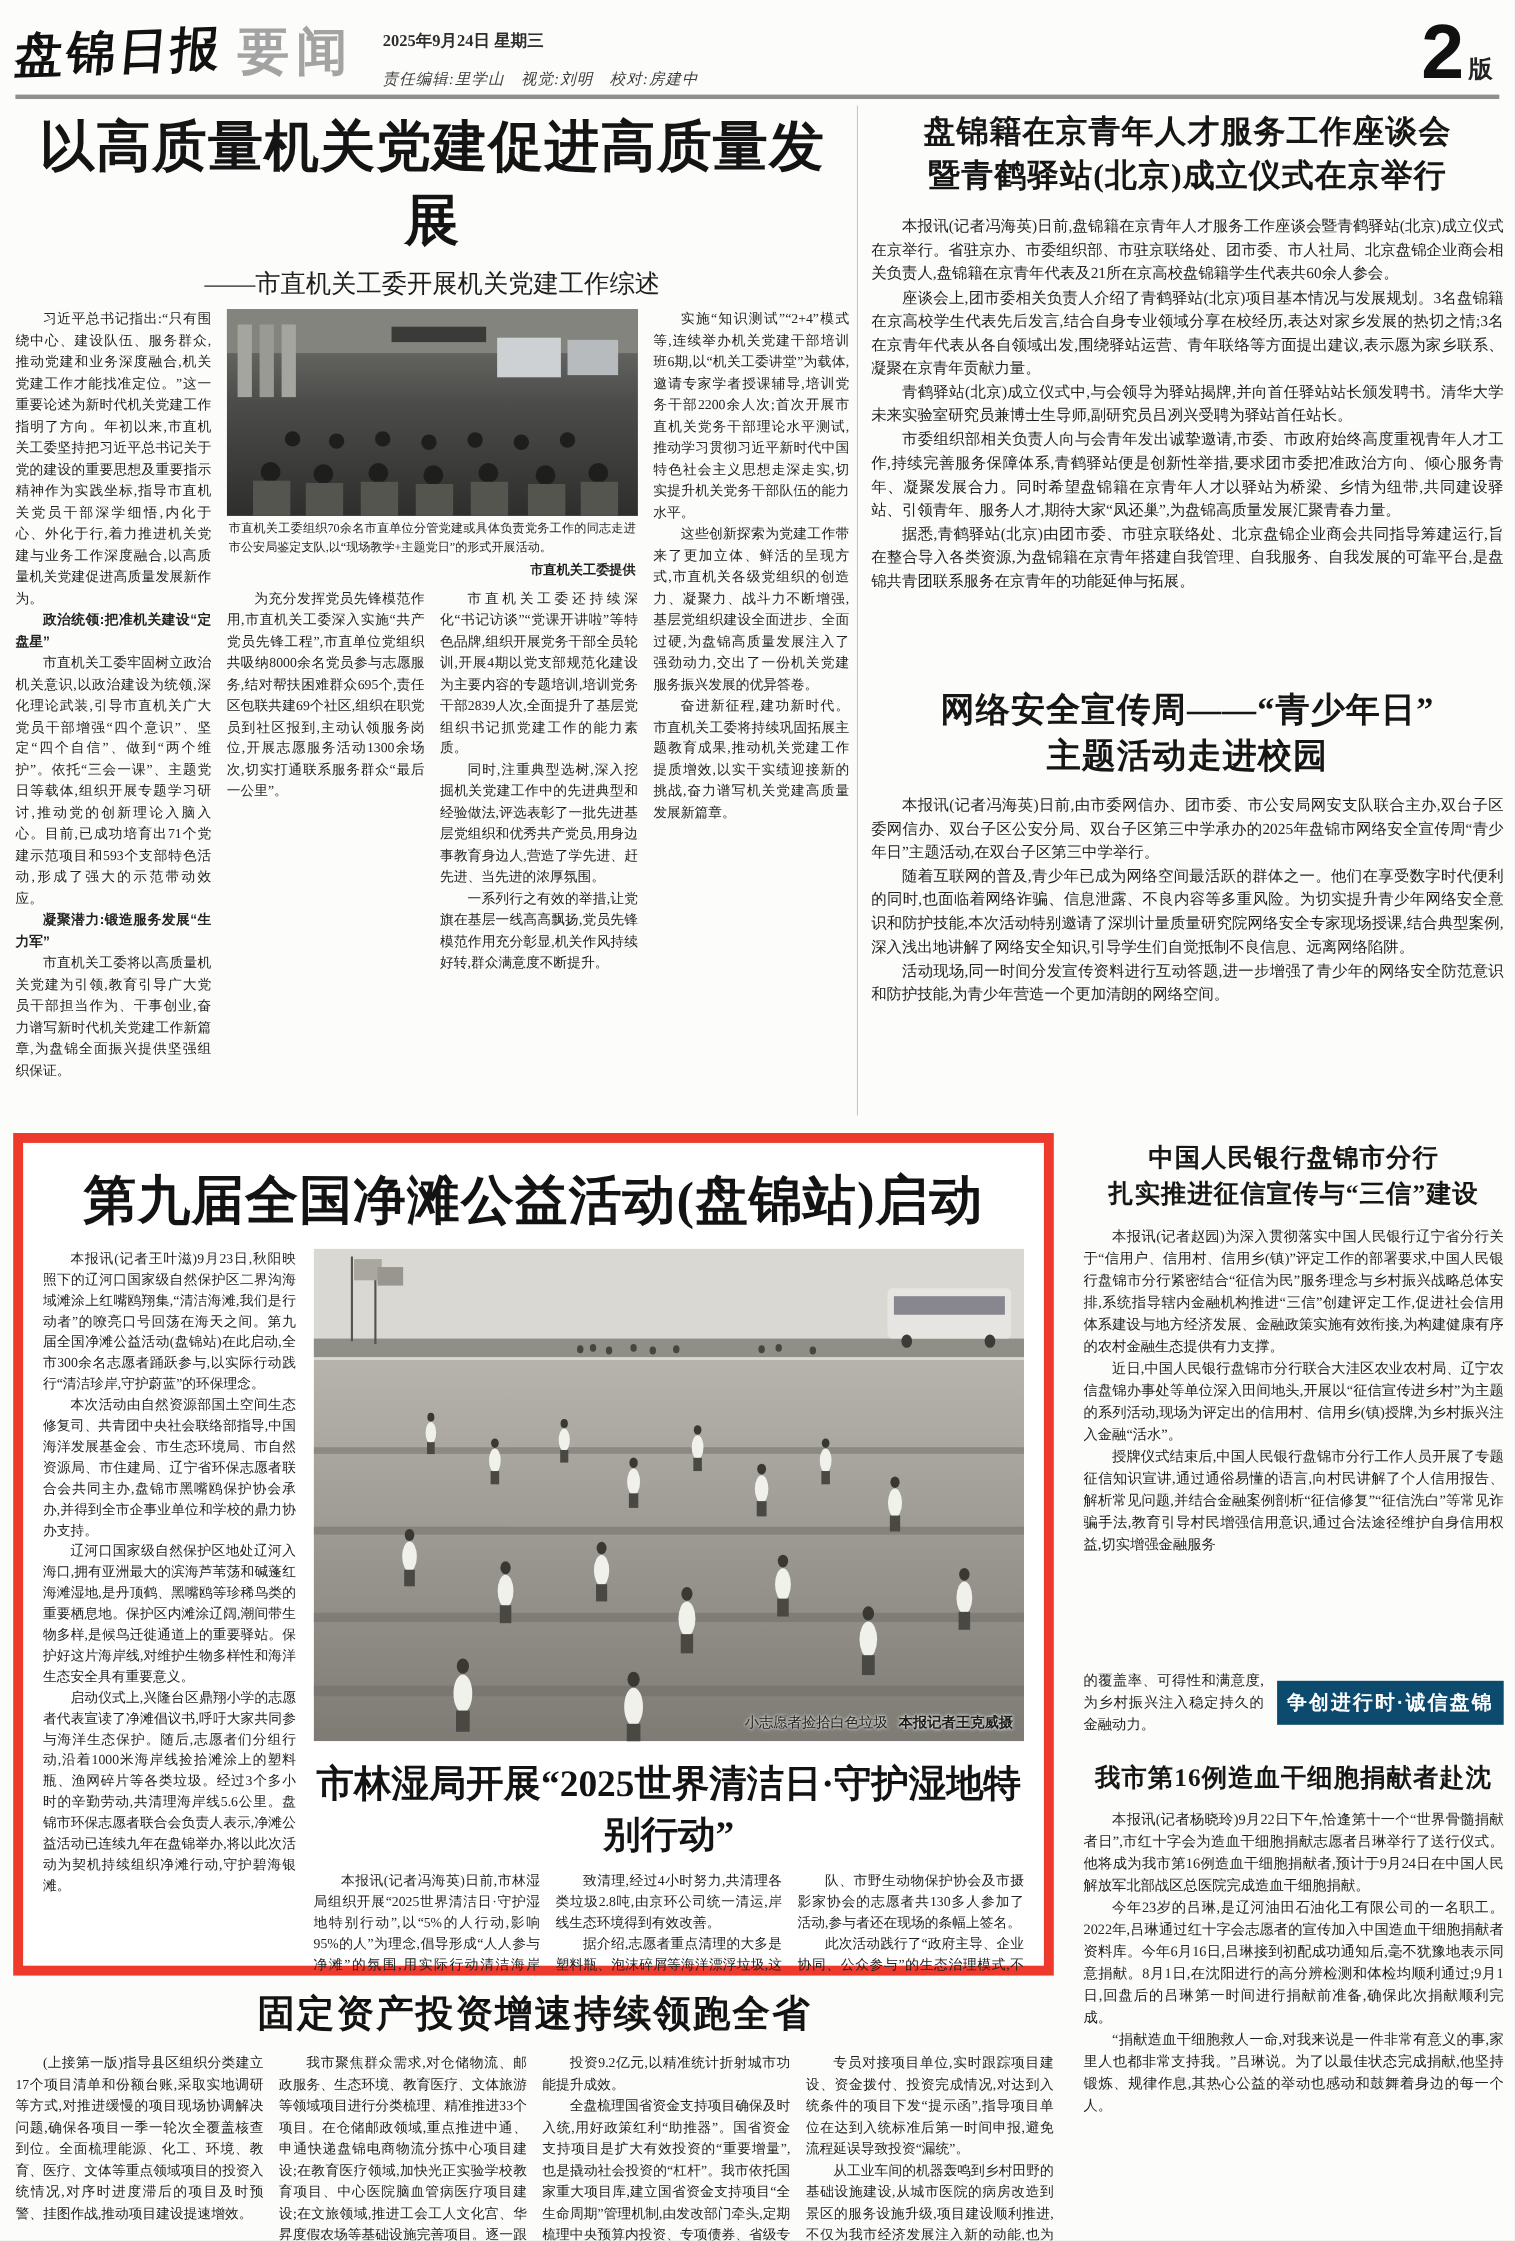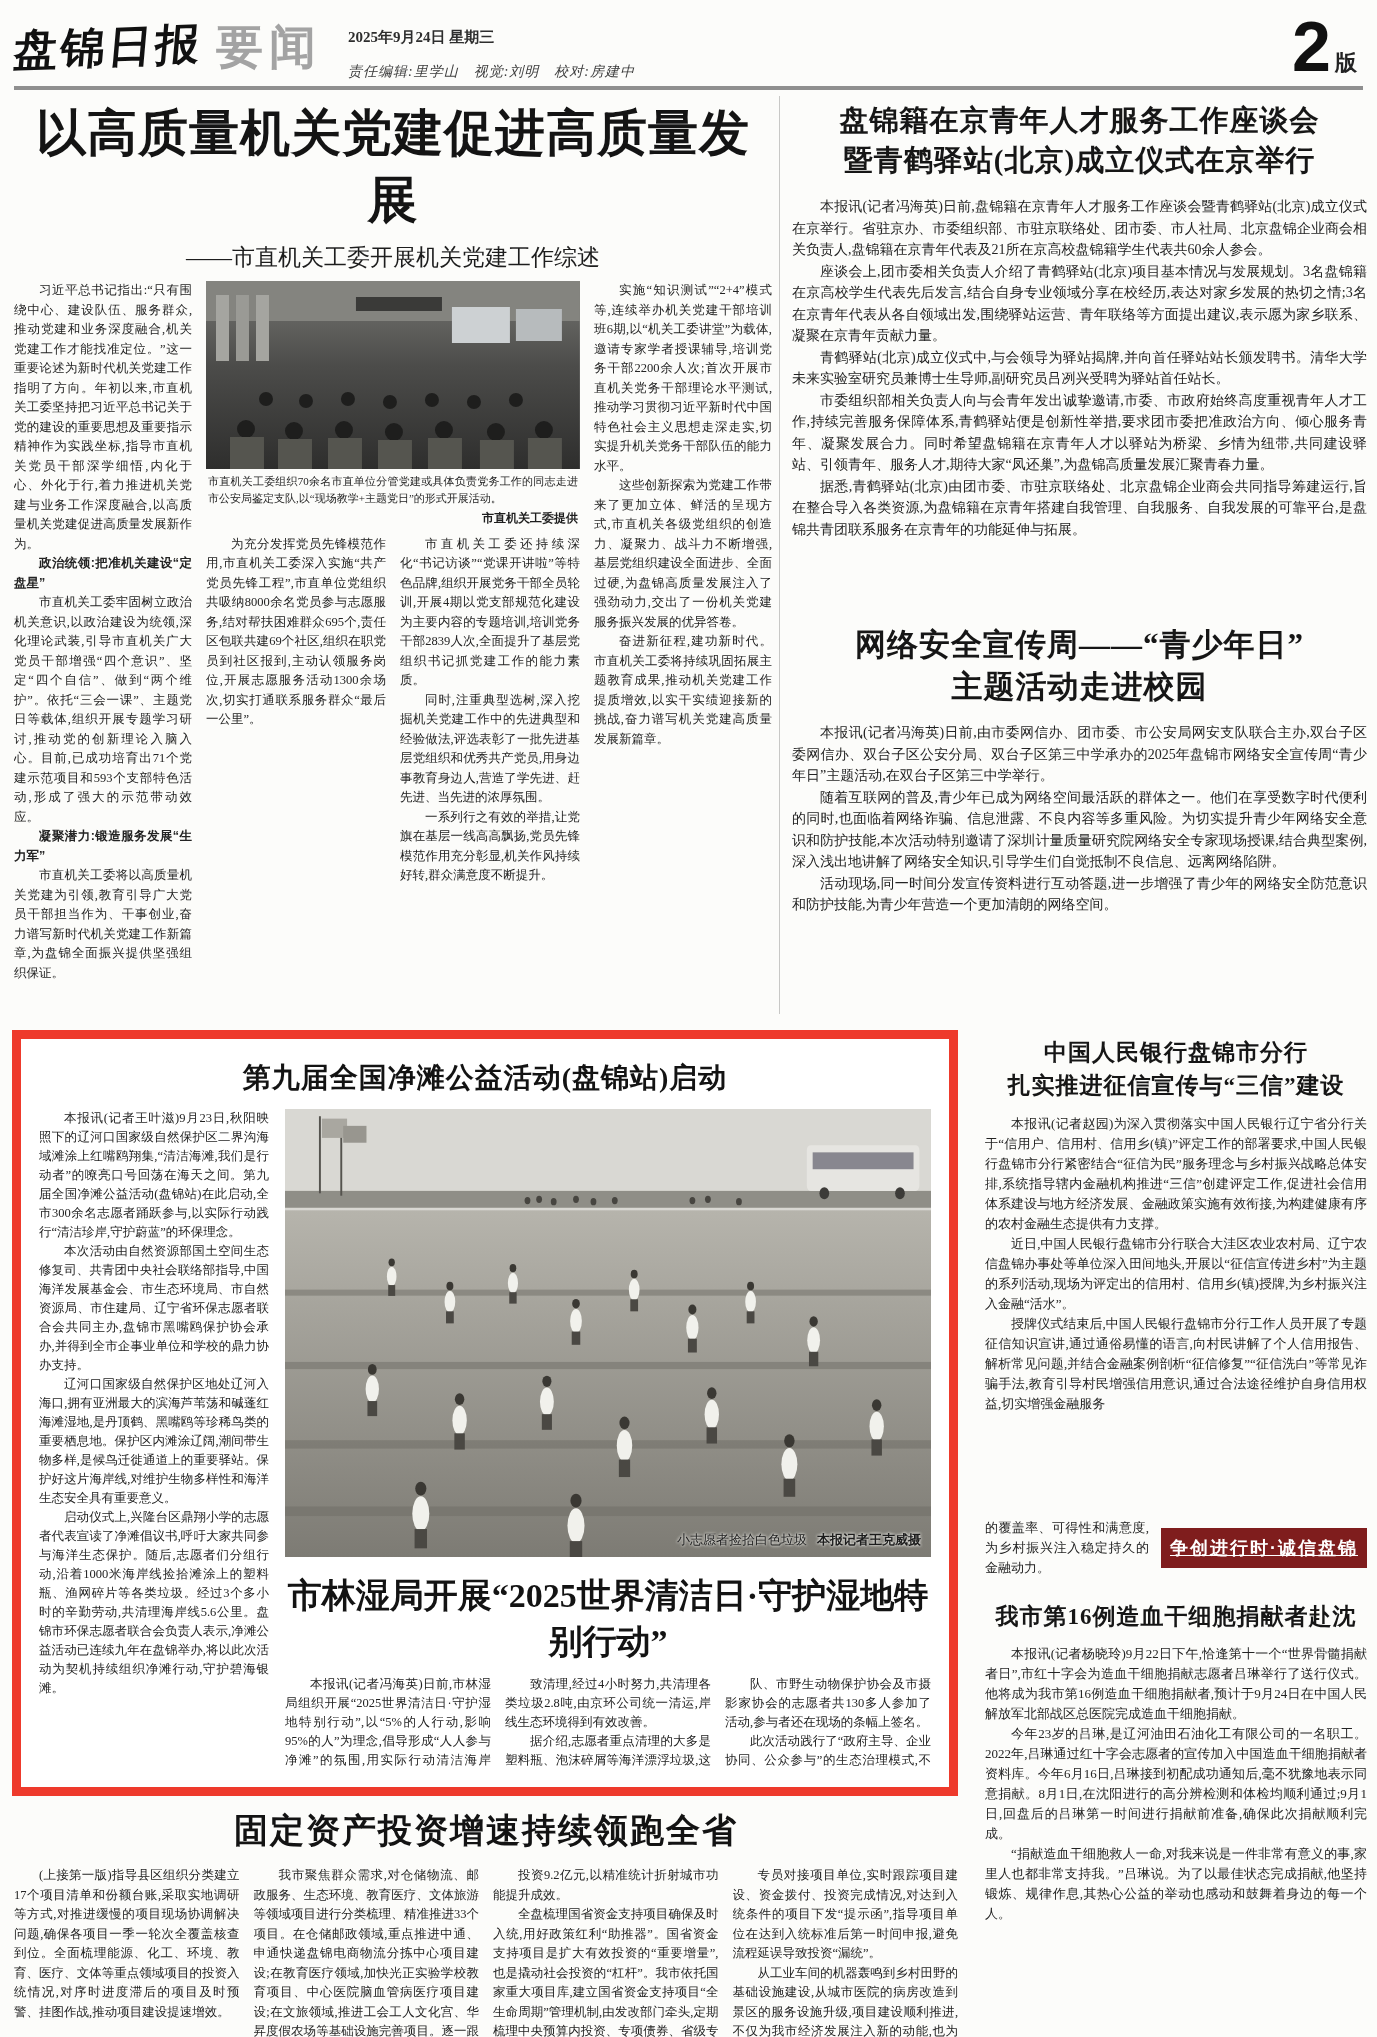--- a/index.html
+++ b/index.html
@@ -51,21 +51,21 @@
   .badge-row{display:flex;align-items:center;gap:12px;margin-top:12px;}
   .badge-tail{flex:1;font-size:13px;line-height:20px;text-align:justify;}
   .badge{width:206px;height:40px;display:flex;align-items:center;justify-content:center;
         color:#fff;font-family:"Liberation Sans",sans-serif;font-weight:700;font-size:18px;letter-spacing:2px;}
   .art-d{left:985px;top:1602px;width:382px;height:435px;overflow:hidden;}
   .art-d .rt-headline{font-size:23px;line-height:30px;}
   .art-d .bodytxt{margin-top:12px;font-size:13px;line-height:20px;}
   
   .redbox{position:absolute;left:12px;top:1030px;width:946px;height:766px;box-sizing:border-box;
         background:#fff;padding:12px 18px 10px;}
-  .rb-headline{font-weight:900;font-size:28px;letter-spacing:1px;text-align:center;margin:8px 0 12px;color:#131313;}
+  .rb-headline{font-weight:900;font-size:48px;letter-spacing:1px;text-align:center;margin:8px 0 12px;color:#131313;}
   .rb-content{display:flex;gap:16px;height:660px;overflow:hidden;}
   .rb-left{width:230px;font-size:12.5px;line-height:19px;overflow:hidden;}
   .rb-right{flex:1;display:flex;flex-direction:column;overflow:hidden;}
   .photo2wrap{position:relative;height:448px;}
   .photo2{width:100%;height:100%;display:block;}
   .caption2{position:absolute;right:10px;bottom:8px;font-size:13px;color:#1c1c1c;
         text-shadow:0 0 3px #e8e8e4,0 0 3px #e8e8e4;}
   .caption2 .cred{font-weight:bold;margin-left:10px;}
   .rb-sub-headline{font-weight:700;font-size:34px;text-align:center;margin:16px 0 10px;color:#131313;}
   .rb-sub-cols{display:flex;gap:14px;flex:1;overflow:hidden;font-size:12.5px;line-height:19px;}
@@ -202,21 +202,21 @@
       <div>中国人民银行盘锦市分行</div>
       <div>扎实推进征信宣传与“三信”建设</div>
     </div>
     <div class="bodytxt">
         <p class="para">本报讯(记者赵园)为深入贯彻落实中国人民银行辽宁省分行关于“信用户、信用村、信用乡(镇)”评定工作的部署要求,中国人民银行盘锦市分行紧密结合“征信为民”服务理念与乡村振兴战略总体安排,系统指导辖内金融机构推进“三信”创建评定工作,促进社会信用体系建设与地方经济发展、金融政策实施有效衔接,为构建健康有序的农村金融生态提供有力支撑。</p>
         <p class="para">近日,中国人民银行盘锦市分行联合大洼区农业农村局、辽宁农信盘锦办事处等单位深入田间地头,开展以“征信宣传进乡村”为主题的系列活动,现场为评定出的信用村、信用乡(镇)授牌,为乡村振兴注入金融“活水”。</p>
         <p class="para">授牌仪式结束后,中国人民银行盘锦市分行工作人员开展了专题征信知识宣讲,通过通俗易懂的语言,向村民讲解了个人信用报告、解析常见问题,并结合金融案例剖析“征信修复”“征信洗白”等常见诈骗手法,教育引导村民增强信用意识,通过合法途径维护自身信用权益,切实增强金融服务</p>
       </div>
     <div class="badge-row">
       <div class="badge-tail">的覆盖率、可得性和满意度,为乡村振兴注入稳定持久的金融动力。</div>
-      <div class="badge" id="series-badge" style="background: #7f1d1d; text-decoration: underline;">争创进行时·诚信盘锦</div>
+      <div class="badge" id="series-badge" style="background: #0c4a6e;">争创进行时·诚信盘锦</div>
     </div>
   </div>
 
   <div class="art art-d">
     <div class="rt-headline">我市第16例造血干细胞捐献者赴沈</div>
     <div class="bodytxt">
         <p class="para">本报讯(记者杨晓玲)9月22日下午,恰逢第十一个“世界骨髓捐献者日”,市红十字会为造血干细胞捐献志愿者吕琳举行了送行仪式。他将成为我市第16例造血干细胞捐献者,预计于9月24日在中国人民解放军北部战区总医院完成造血干细胞捐献。</p>
         <p class="para">今年23岁的吕琳,是辽河油田石油化工有限公司的一名职工。2022年,吕琳通过红十字会志愿者的宣传加入中国造血干细胞捐献者资料库。今年6月16日,吕琳接到初配成功通知后,毫不犹豫地表示同意捐献。8月1日,在沈阳进行的高分辨检测和体检均顺利通过;9月1日,回盘后的吕琳第一时间进行捐献前准备,确保此次捐献顺利完成。</p>
         <p class="para">“捐献造血干细胞救人一命,对我来说是一件非常有意义的事,家里人也都非常支持我。”吕琳说。为了以最佳状态完成捐献,他坚持锻炼、规律作息,其热心公益的举动也感动和鼓舞着身边的每一个人。</p>
       </div>

